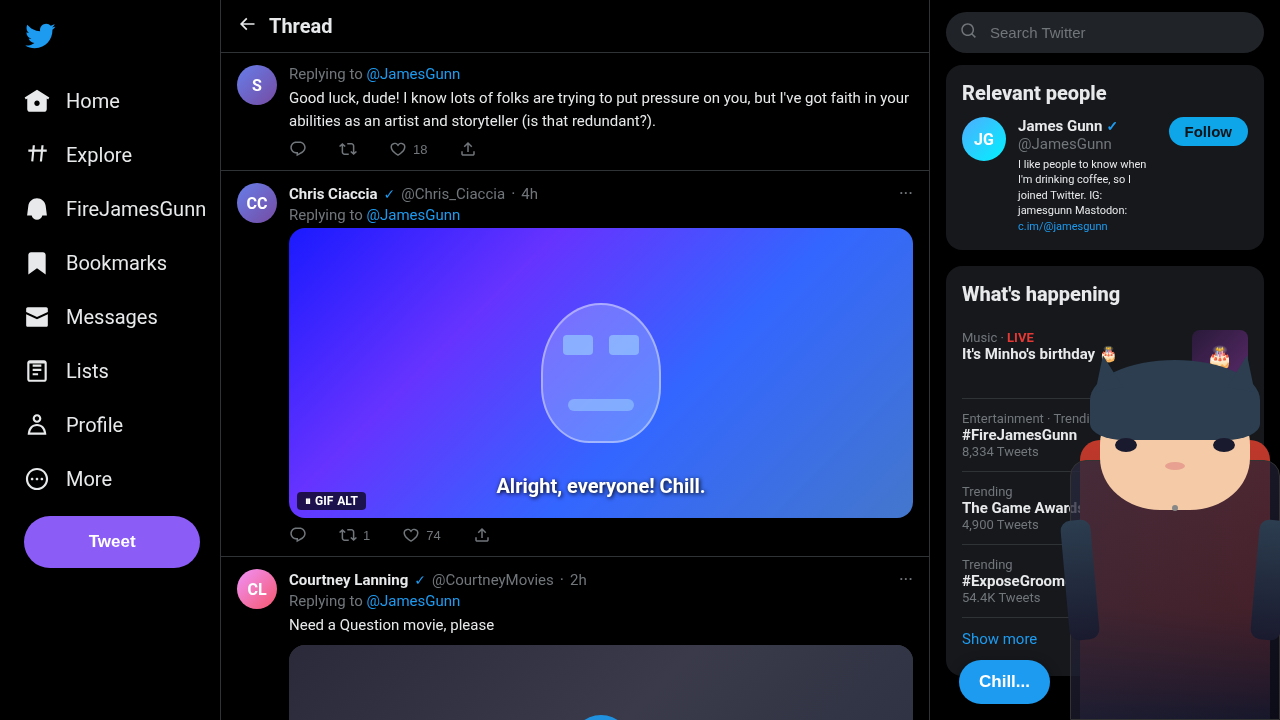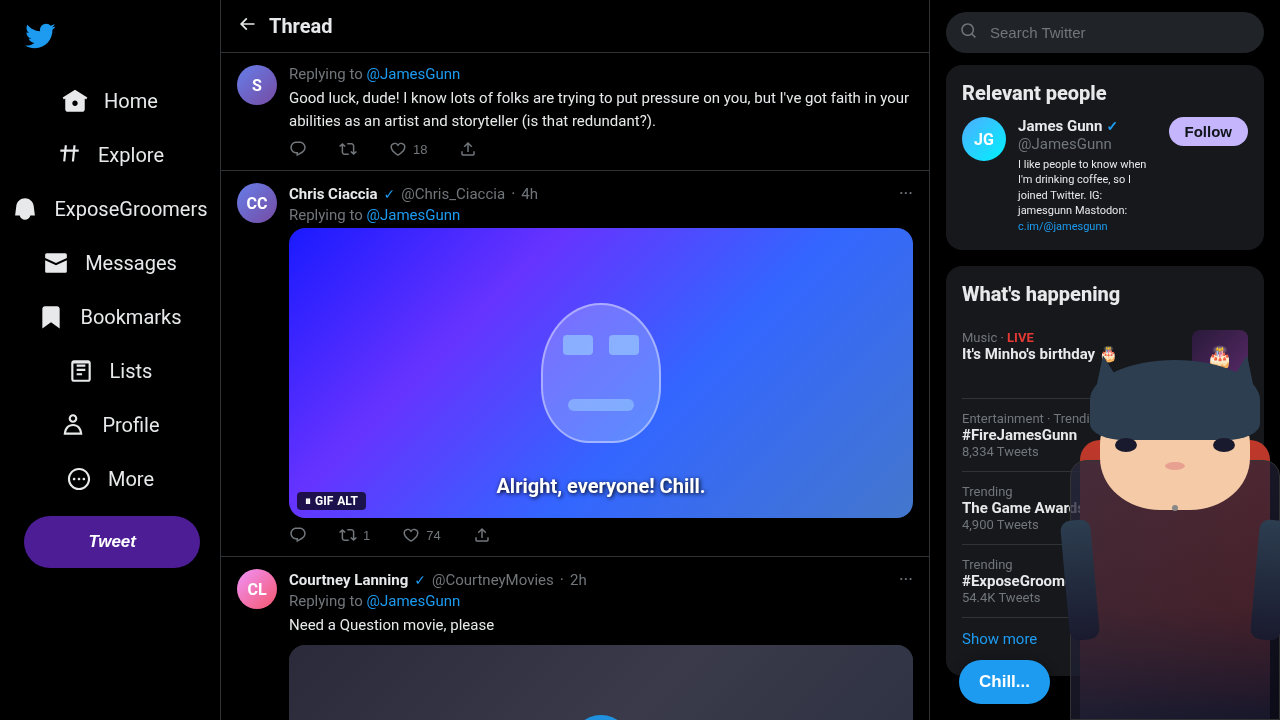--- a/index.html
+++ b/index.html
@@ -2,24 +2,24 @@
 <html><head>
   <meta charset="utf-8">
   <style>
     * { margin: 0; padding: 0; box-sizing: border-box; }
     body { font-family: -apple-system, BlinkMacSystemFont, 'Segoe UI', Roboto, sans-serif; background: #000; color: #e7e9ea; display: flex; height: 720px; overflow: hidden; width: 1280px; }
 
     
     .sidebar { width: 220px; background: #000; padding: 8px 12px; display: flex; flex-direction: column; gap: 4px; flex-shrink: 0; }
     .sidebar-logo { padding: 12px; margin-bottom: 4px; }
     .sidebar-logo svg { fill: #1d9bf0; width: 32px; height: 32px; }
-    .sidebar-item { display: flex; align-items: center; gap: 16px; padding: 12px; border-radius: 9999px; cursor: pointer; font-size: 20px; font-weight: 400; color: #e7e9ea; text-decoration: none; justify-content: center; }
+    .sidebar-item { display: flex; align-items: center; gap: 16px; padding: 12px; border-radius: 9999px; cursor: pointer; font-size: 20px; font-weight: 400; color: #e7e9ea; text-decoration: none; }
     .sidebar-item .icon { width: 26px; height: 26px; display: flex; align-items: center; justify-content: center; }
     .sidebar-item .label { font-size: 20px; }
-    .tweet-btn { background: #4c1d95; color: #fff; border: none; border-radius: 9999px; padding: 16px; font-size: 17px; font-weight: 700; cursor: pointer; width: 90%; margin: 8px 12px; font-style: italic; }
+    .tweet-btn { background: #8b5cf6; color: #fff; border: none; border-radius: 9999px; padding: 16px; font-size: 17px; font-weight: 700; cursor: pointer; width: 90%; margin: 8px 12px; }
 
     
     .main { flex: 1; border-left: 1px solid #2f3336; border-right: 1px solid #2f3336; overflow-y: auto; min-width: 0; }
     .thread-header { display: flex; align-items: center; gap: 12px; padding: 14px 16px; border-bottom: 1px solid #2f3336; position: sticky; top: 0; background: rgba(0,0,0,0.85); z-index: 10; backdrop-filter: blur(12px); }
     .thread-header .back-arrow { cursor: pointer; color: #e7e9ea; }
     .thread-header-title { font-size: 20px; font-weight: 700; }
 
     .tweet-container { padding: 12px 16px; border-bottom: 1px solid #2f3336; }
     .tweet-top { display: flex; align-items: flex-start; gap: 12px; }
     .avatar { width: 40px; height: 40px; border-radius: 50%; background: #536471; flex-shrink: 0; overflow: hidden; display: flex; align-items: center; justify-content: center; font-size: 16px; font-weight: 700; color: #fff; }
@@ -53,21 +53,21 @@
 
     .relevant-people { background: #16181c; border-radius: 16px; padding: 16px; margin-bottom: 16px; }
     .section-title { font-size: 20px; font-weight: 800; margin-bottom: 12px; }
     .person-row { display: flex; align-items: flex-start; gap: 12px; }
     .person-avatar { width: 44px; height: 44px; border-radius: 50%; background: #536471; flex-shrink: 0; }
     .person-info { flex: 1; }
     .person-name { font-weight: 700; font-size: 15px; display: flex; align-items: center; gap: 4px; }
     .person-handle { color: #71767b; font-size: 15px; }
     .person-bio { font-size: 11px; color: #e7e9ea; margin-top: 4px; line-height: 1.4; }
     .person-bio a { color: #1d9bf0; text-decoration: none; }
-    .follow-btn { background: #c4b5fd; color: #0f1419; border: none; border-radius: 9999px; padding: 6px 16px; font-weight: 700; font-size: 15px; cursor: pointer; flex-shrink: 0; }
+    .follow-btn { background: #0ea5e9; color: #0f1419; border: none; border-radius: 9999px; padding: 6px 16px; font-weight: 700; font-size: 15px; cursor: pointer; flex-shrink: 0; }
 
     .whats-happening { background: #16181c; border-radius: 16px; padding: 16px; margin-bottom: 16px; }
     .trend-item { padding: 12px 0; border-bottom: 1px solid #2f3336; position: relative; cursor: pointer; }
     .trend-item:last-child { border-bottom: none; }
     .trend-category { color: #71767b; font-size: 13px; }
     .trend-name { font-weight: 700; font-size: 15px; color: #e7e9ea; }
     .trend-count { color: #71767b; font-size: 13px; }
     .trend-more { position: absolute; right: 0; top: 12px; color: #71767b; cursor: pointer; }
     .show-more { color: #1d9bf0; font-size: 15px; cursor: pointer; padding: 12px 0; display: block; }
 
@@ -117,39 +117,39 @@
     </span>
     <span class="label">Explore</span>
   </div>
 
   <div class="sidebar-item">
     <span class="icon">
       <svg width="26" height="26" viewBox="0 0 24 24" fill="currentColor">
           <path d="M11.996 2c-4.062 0-7.49 3.021-7.999 7.051L2.866 18H7.1c.463 2.282 2.481 4 4.9 4s4.437-1.718 4.9-4h4.236l-1.143-8.958C19.49 5.017 16.06 2 11.996 2z"></path>
         </svg>
     </span>
-    <span class="label">ExposeGroomers</span>
+    <span class="label">FireJamesGunn</span>
+  </div>
+
+  <div class="sidebar-item">
+    <span class="icon">
+      <svg width="26" height="26" viewBox="0 0 24 24" fill="currentColor">
+          <path d="M4 4.5C4 3.12 5.119 2 6.5 2h11C18.881 2 20 3.12 20 4.5v18.044l-8-5.728-8 5.728V4.5z"></path>
+        </svg>
+    </span>
+    <span class="label">Bookmarks</span>
   </div>
 
   <div class="sidebar-item">
     <span class="icon">
       <svg width="26" height="26" viewBox="0 0 24 24" fill="currentColor">
           <path d="M1.998 4.499c0-.828.671-1.499 1.5-1.499h17c.828 0 1.5.671 1.5 1.499v2.858l-10 4.545-10-4.547V4.499zm0 5.053V19.5c0 .828.671 1.5 1.5 1.5h17c.828 0 1.5-.672 1.5-1.5V9.554l-10 4.544-10-4.546z"></path>
         </svg>
     </span>
     <span class="label">Messages</span>
-  </div>
-
-  <div class="sidebar-item">
-    <span class="icon">
-      <svg width="26" height="26" viewBox="0 0 24 24" fill="currentColor">
-          <path d="M4 4.5C4 3.12 5.119 2 6.5 2h11C18.881 2 20 3.12 20 4.5v18.044l-8-5.728-8 5.728V4.5z"></path>
-        </svg>
-    </span>
-    <span class="label">Bookmarks</span>
   </div>
 
   <div class="sidebar-item">
     <span class="icon">
       <svg width="26" height="26" viewBox="0 0 24 24" fill="currentColor">
           <path d="M3 4.5C3 3.12 4.12 2 5.5 2h13C19.88 2 21 3.12 21 4.5v15c0 1.38-1.12 2.5-2.5 2.5h-13C4.12 22 3 20.88 3 19.5v-15zm2 .5v14.5c0 .28.22.5.5.5h13c.28 0 .5-.22.5-.5V5H5zm3 5h8v2H8v-2zm0-4h8v2H8V6zm0 8h5v2H8v-2z"></path>
         </svg>
     </span>
     <span class="label">Lists</span>
   </div>

